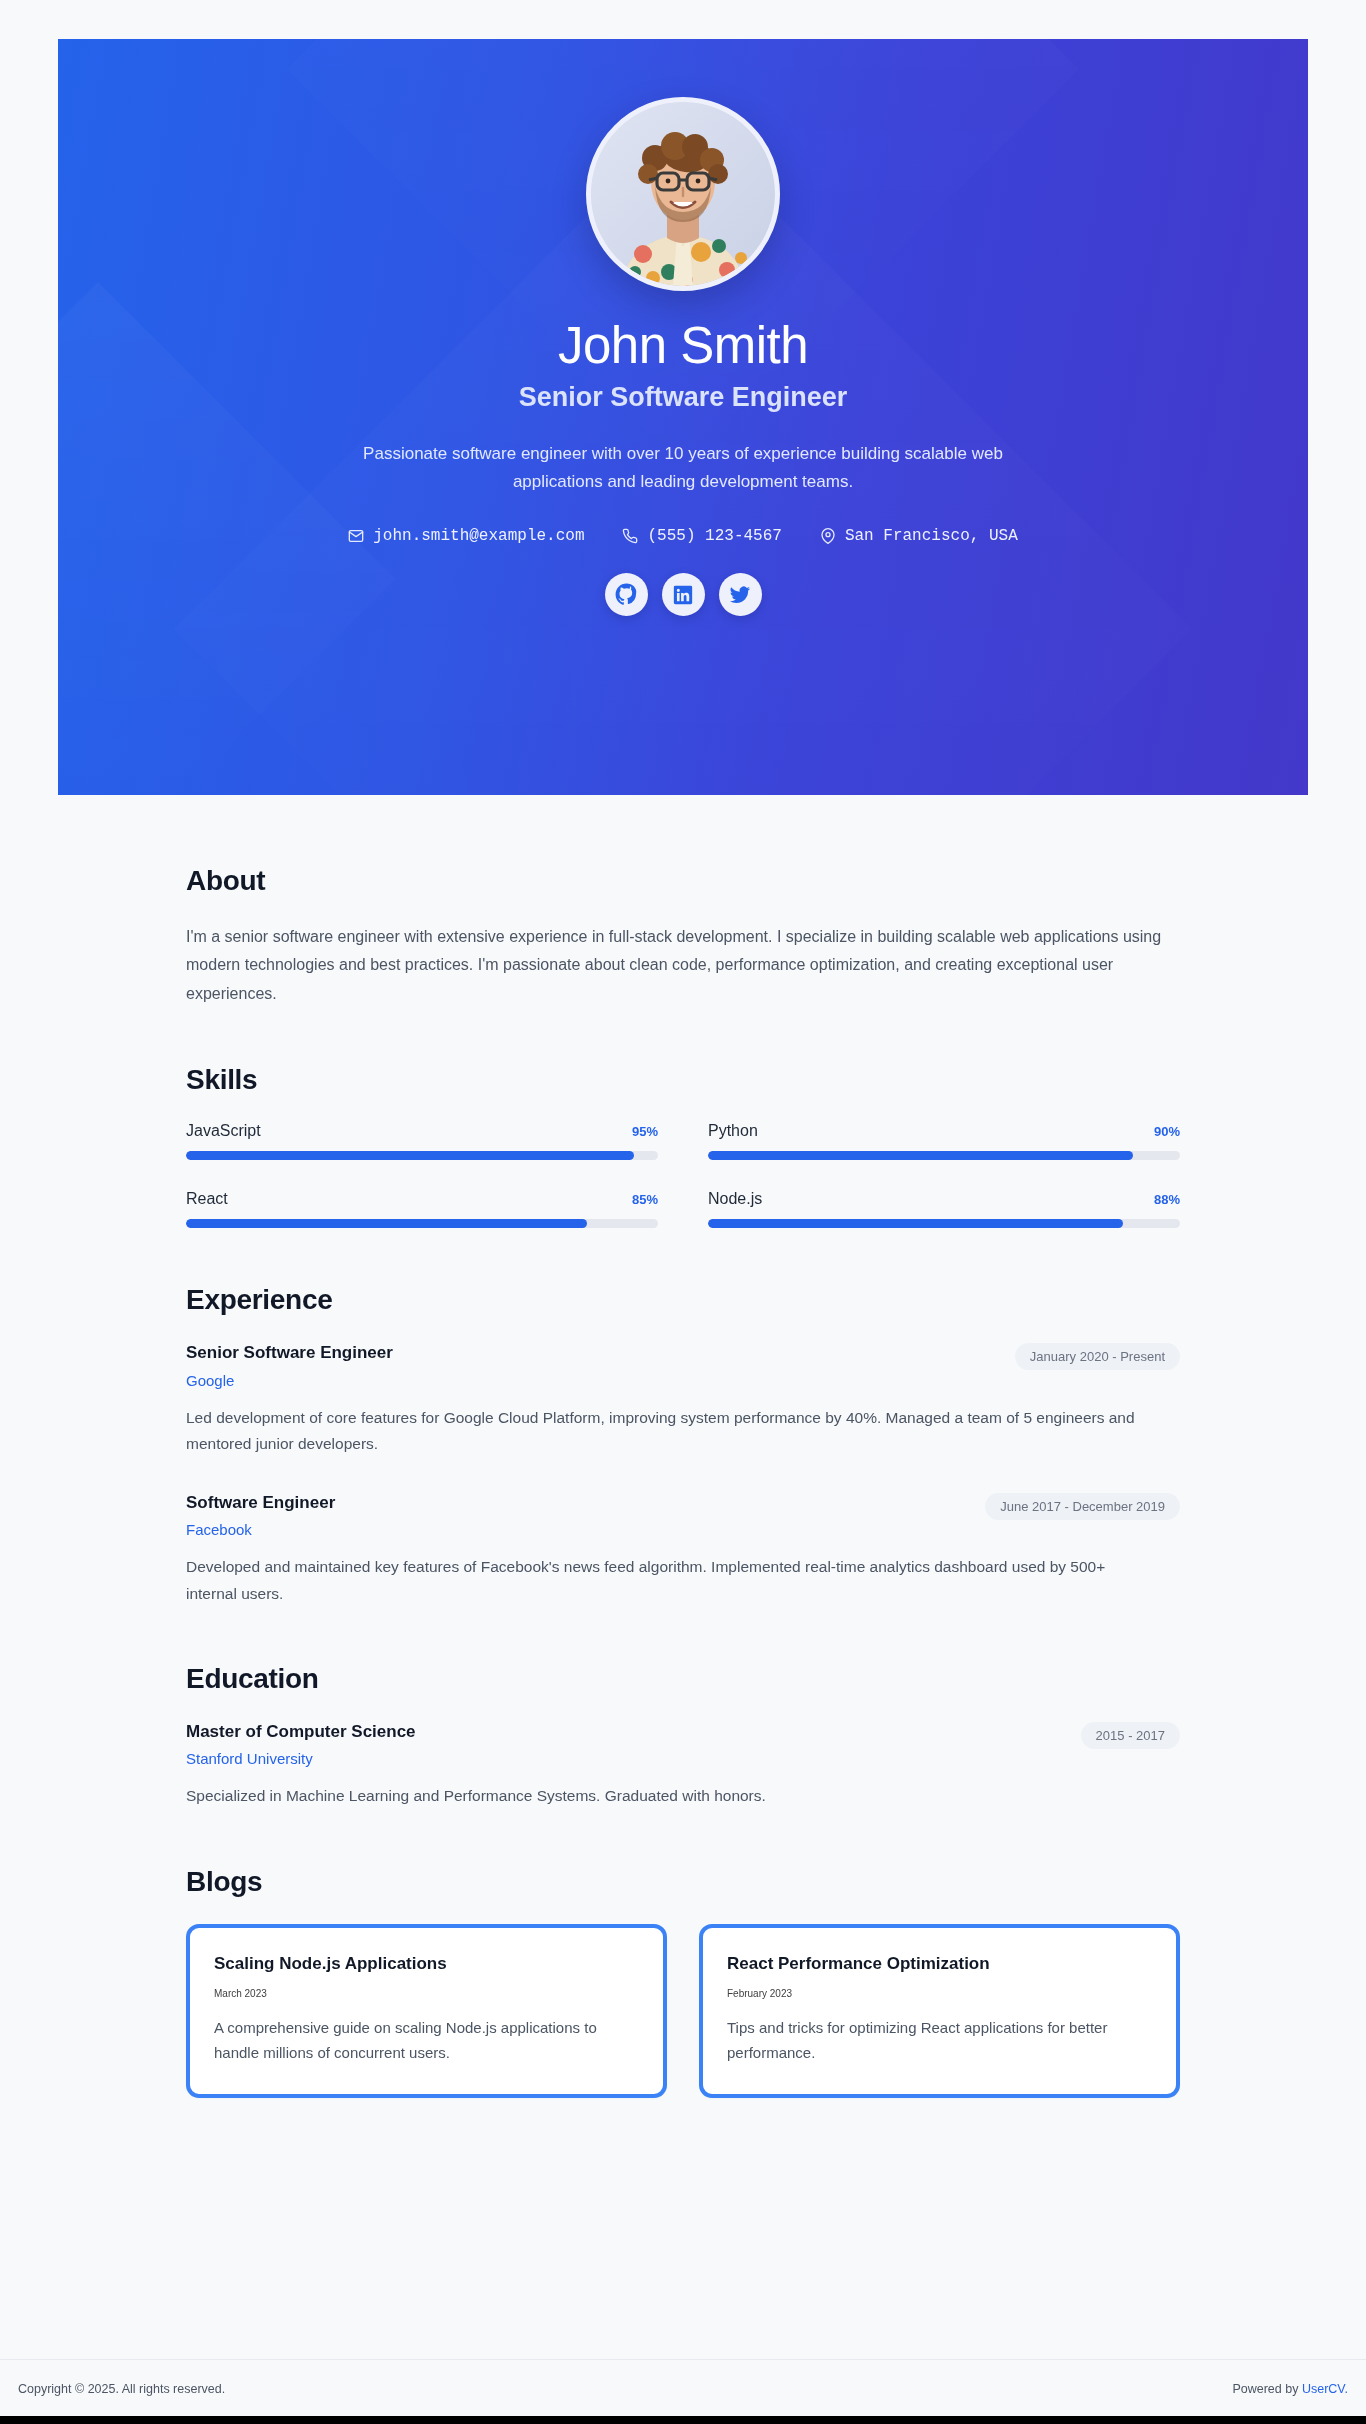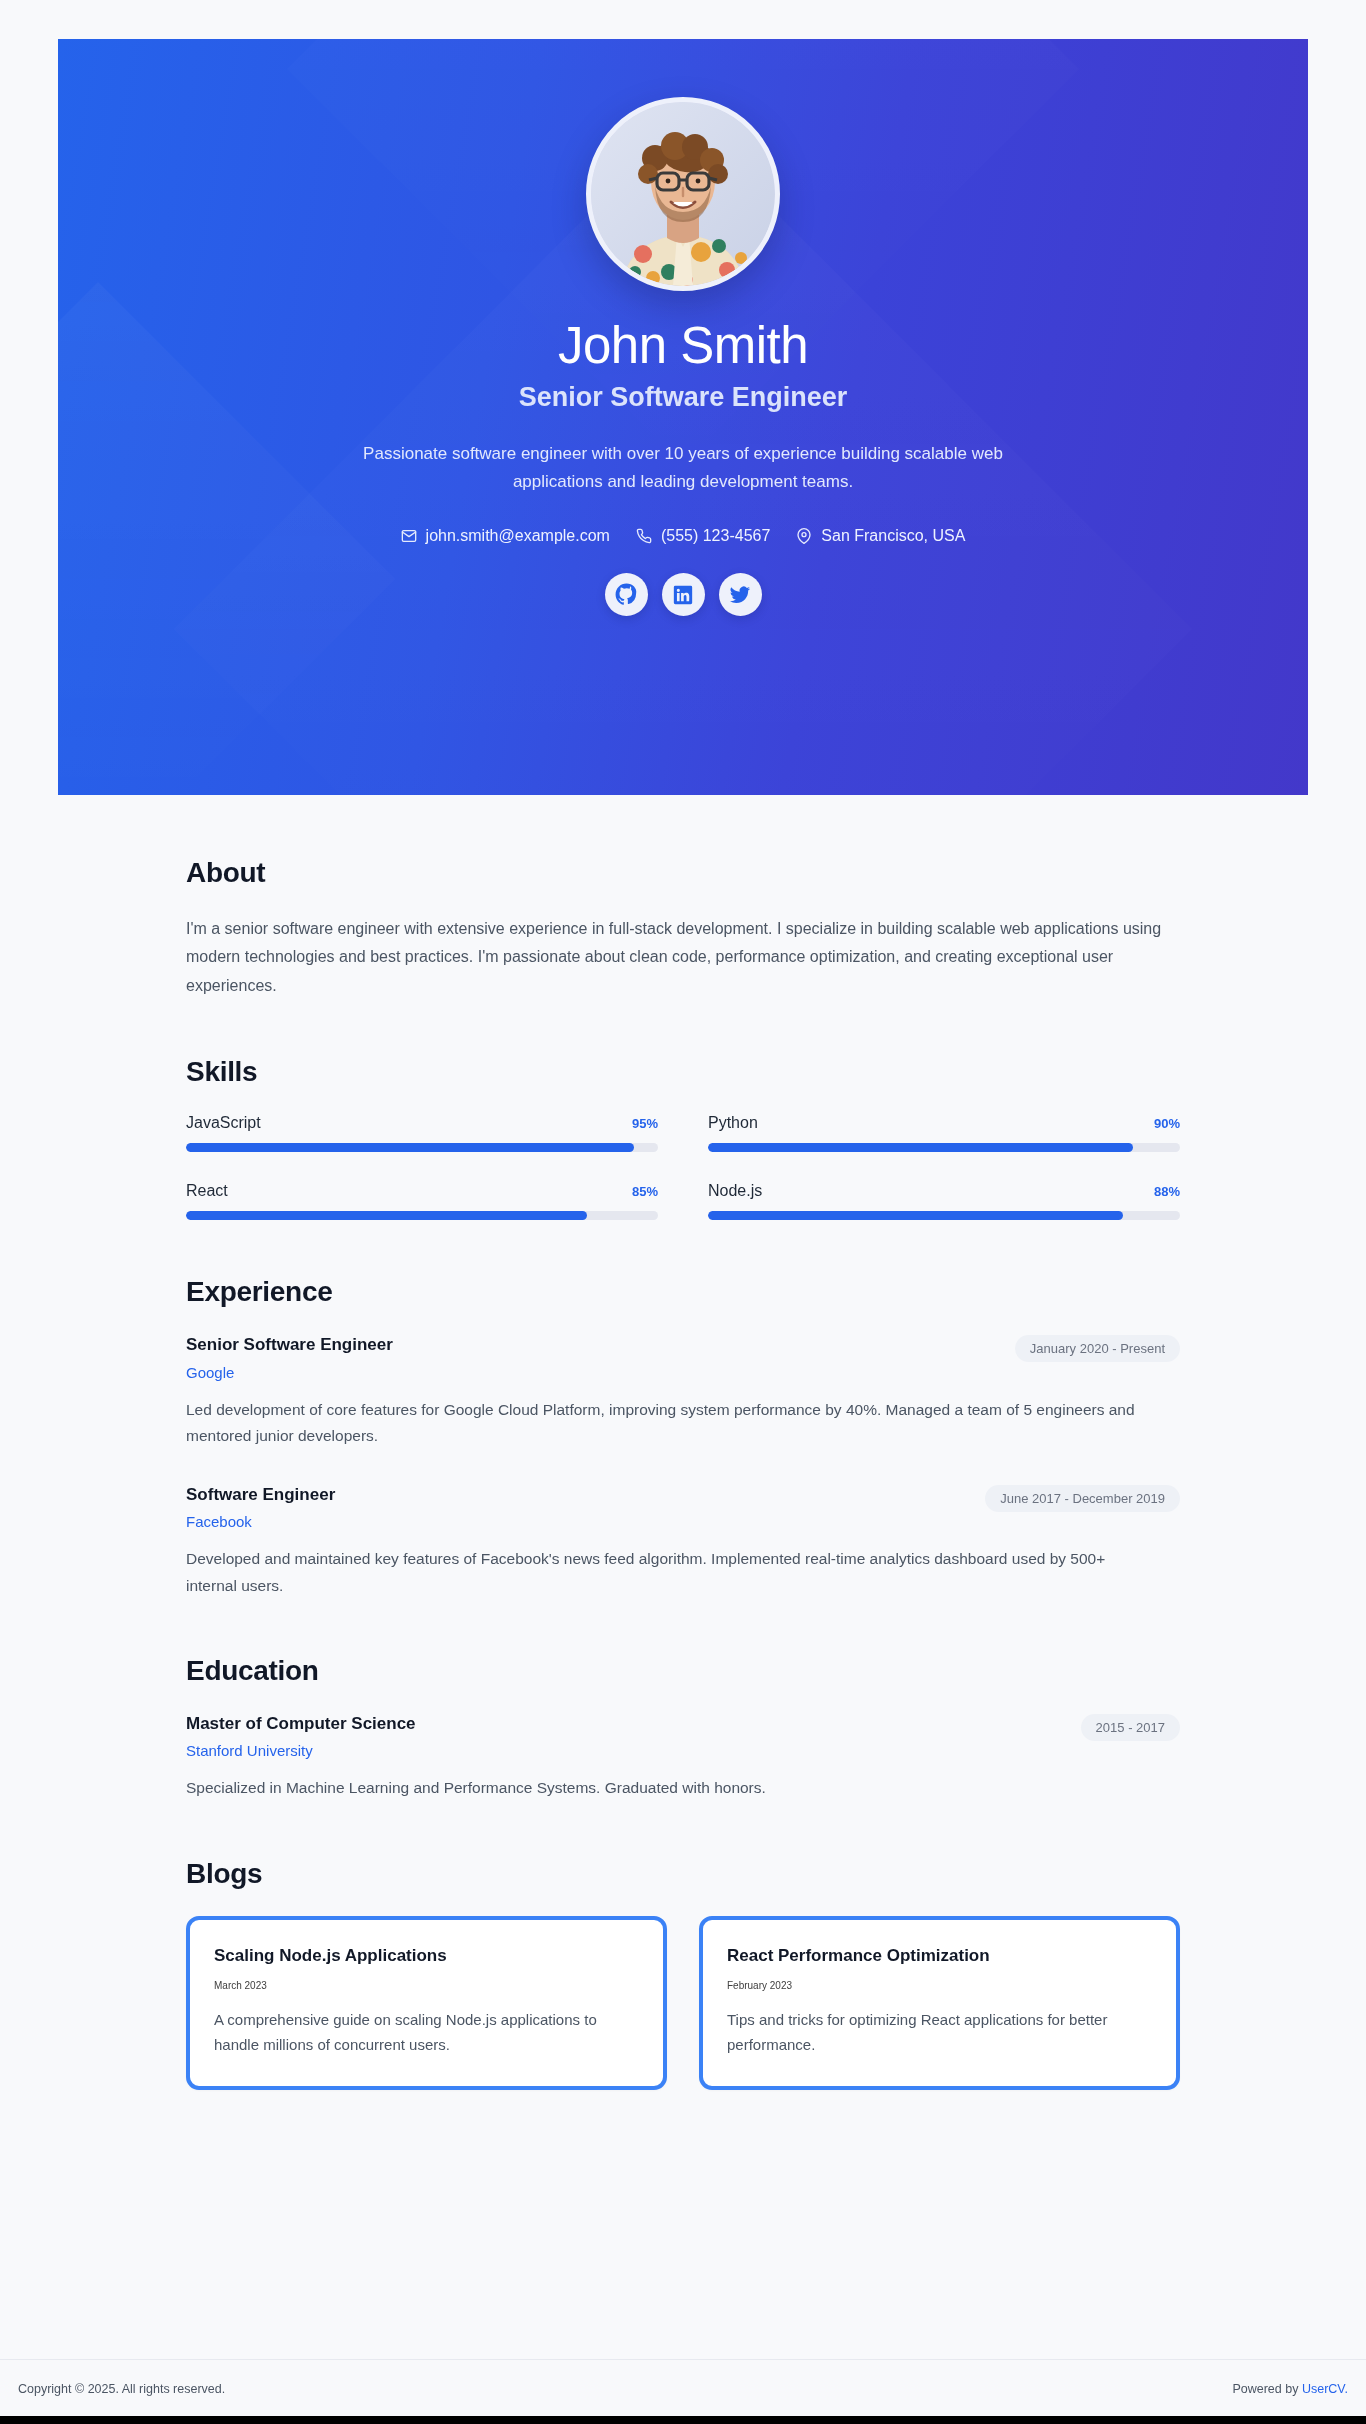--- a/index.html
+++ b/index.html
@@ -99,24 +99,25 @@
     line-height: 1.62;
     color: #e2e8fd;
     max-width: 690px;
     margin: 0 auto 32px auto;
   }
 
   .contact-row {
     display: flex;
     justify-content: center;
     align-items: center;
-    gap: 26px;
+    gap: 38px;
     margin-bottom: 28px;
     font-size: 16px;
     color: #eef2ff;
+    font-family: Liberation Mono, monospace;
   }
   .contact-item {
     display: inline-flex;
     align-items: center;
     gap: 9px;
     white-space: nowrap;
   }
   .contact-item svg { flex: none; opacity: .95; }
 
   .social-row {
@@ -132,21 +133,21 @@
     background: #eef1fb;
     display: flex;
     align-items: center;
     justify-content: center;
     box-shadow: 0 3px 10px rgba(15,23,80,.18);
   }
   .social-btn svg { display: block; }
 
   
   .body-wrap {
-    padding: 0 58px;
+    padding: 8px 58px;
     flex: 1 0 auto;
   }
   .content {
     background: transparent;
     padding: 62px 128px 40px 128px;
   }
 
   .section { margin-bottom: 56px; }
   .section-title {
     font-size: 28px;

